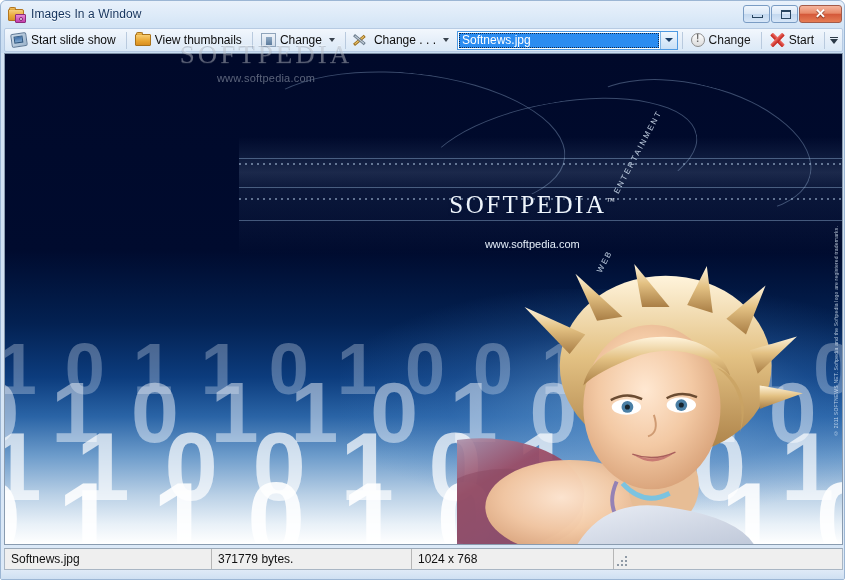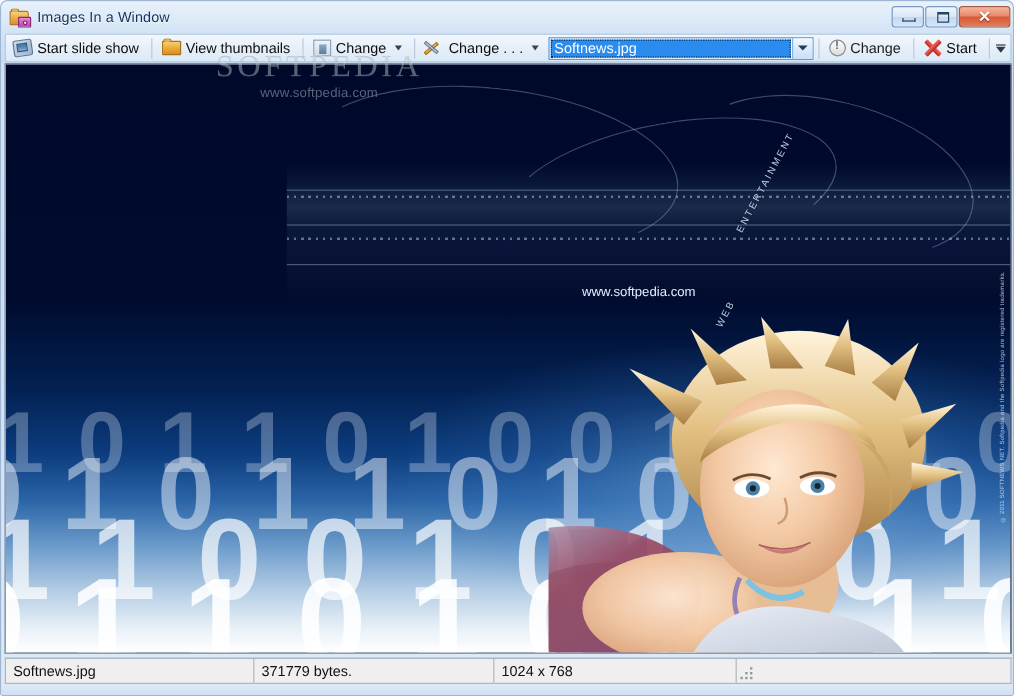--- a/index.html
+++ b/index.html
@@ -675,20 +675,23 @@
         <div class="hline" style="top:18%"></div>
         <div class="dots" style="top:22%"></div>
         <div class="hline" style="top:42%"></div>
         <div class="dots" style="top:52%"></div>
         <div class="hline" style="top:70%"></div>
         <div class="arc" style="left:2%;top:-55%;width:52%;height:115%;transform:rotate(6deg)"></div>
         <div class="arc" style="left:30%;top:-30%;width:46%;height:95%;transform:rotate(-10deg)"></div>
         <div class="arc" style="left:55%;top:-45%;width:40%;height:105%;transform:rotate(14deg)"></div>
       </div>
 
+      <div class="sp-logo">
+        <span>SOFTPEDIA</span><sup>™</sup>
+      </div>
       <div class="sp-url">www.softpedia.com</div>
 
       <div class="sp-diag" style="left:70.5%;top:44%;transform:rotate(-62deg);transform-origin:left top">WEB</div>
       <div class="sp-diag" style="left:72.5%;top:28%;transform:rotate(-62deg);transform-origin:left top">ENTERTAINMENT</div>
 
       <div class="binary">
         <div class="bin-row" style="left:-1%;top:2%;font-size:72px;color:rgba(235,243,252,0.30)">1 0 1 1 0 1 0 0 1 1 0 1 0 1</div>
         <div class="bin-row" style="left:-4%;top:18%;font-size:86px;color:rgba(248,251,255,0.48)">0 1 0 1 1 0 1 0 0 1 0 1 1 0</div>
         <div class="bin-row" style="left:-2%;top:40%;font-size:96px;color:rgba(255,255,255,0.70)">1 1 0 0 1 0 1 1 0 1 0 0 1 1</div>
         <div class="bin-row" style="left:-5%;top:62%;font-size:104px;color:rgba(255,255,255,0.88)">0 1 1 0 1 0 0 1 1 0 1 1 0 1</div>

